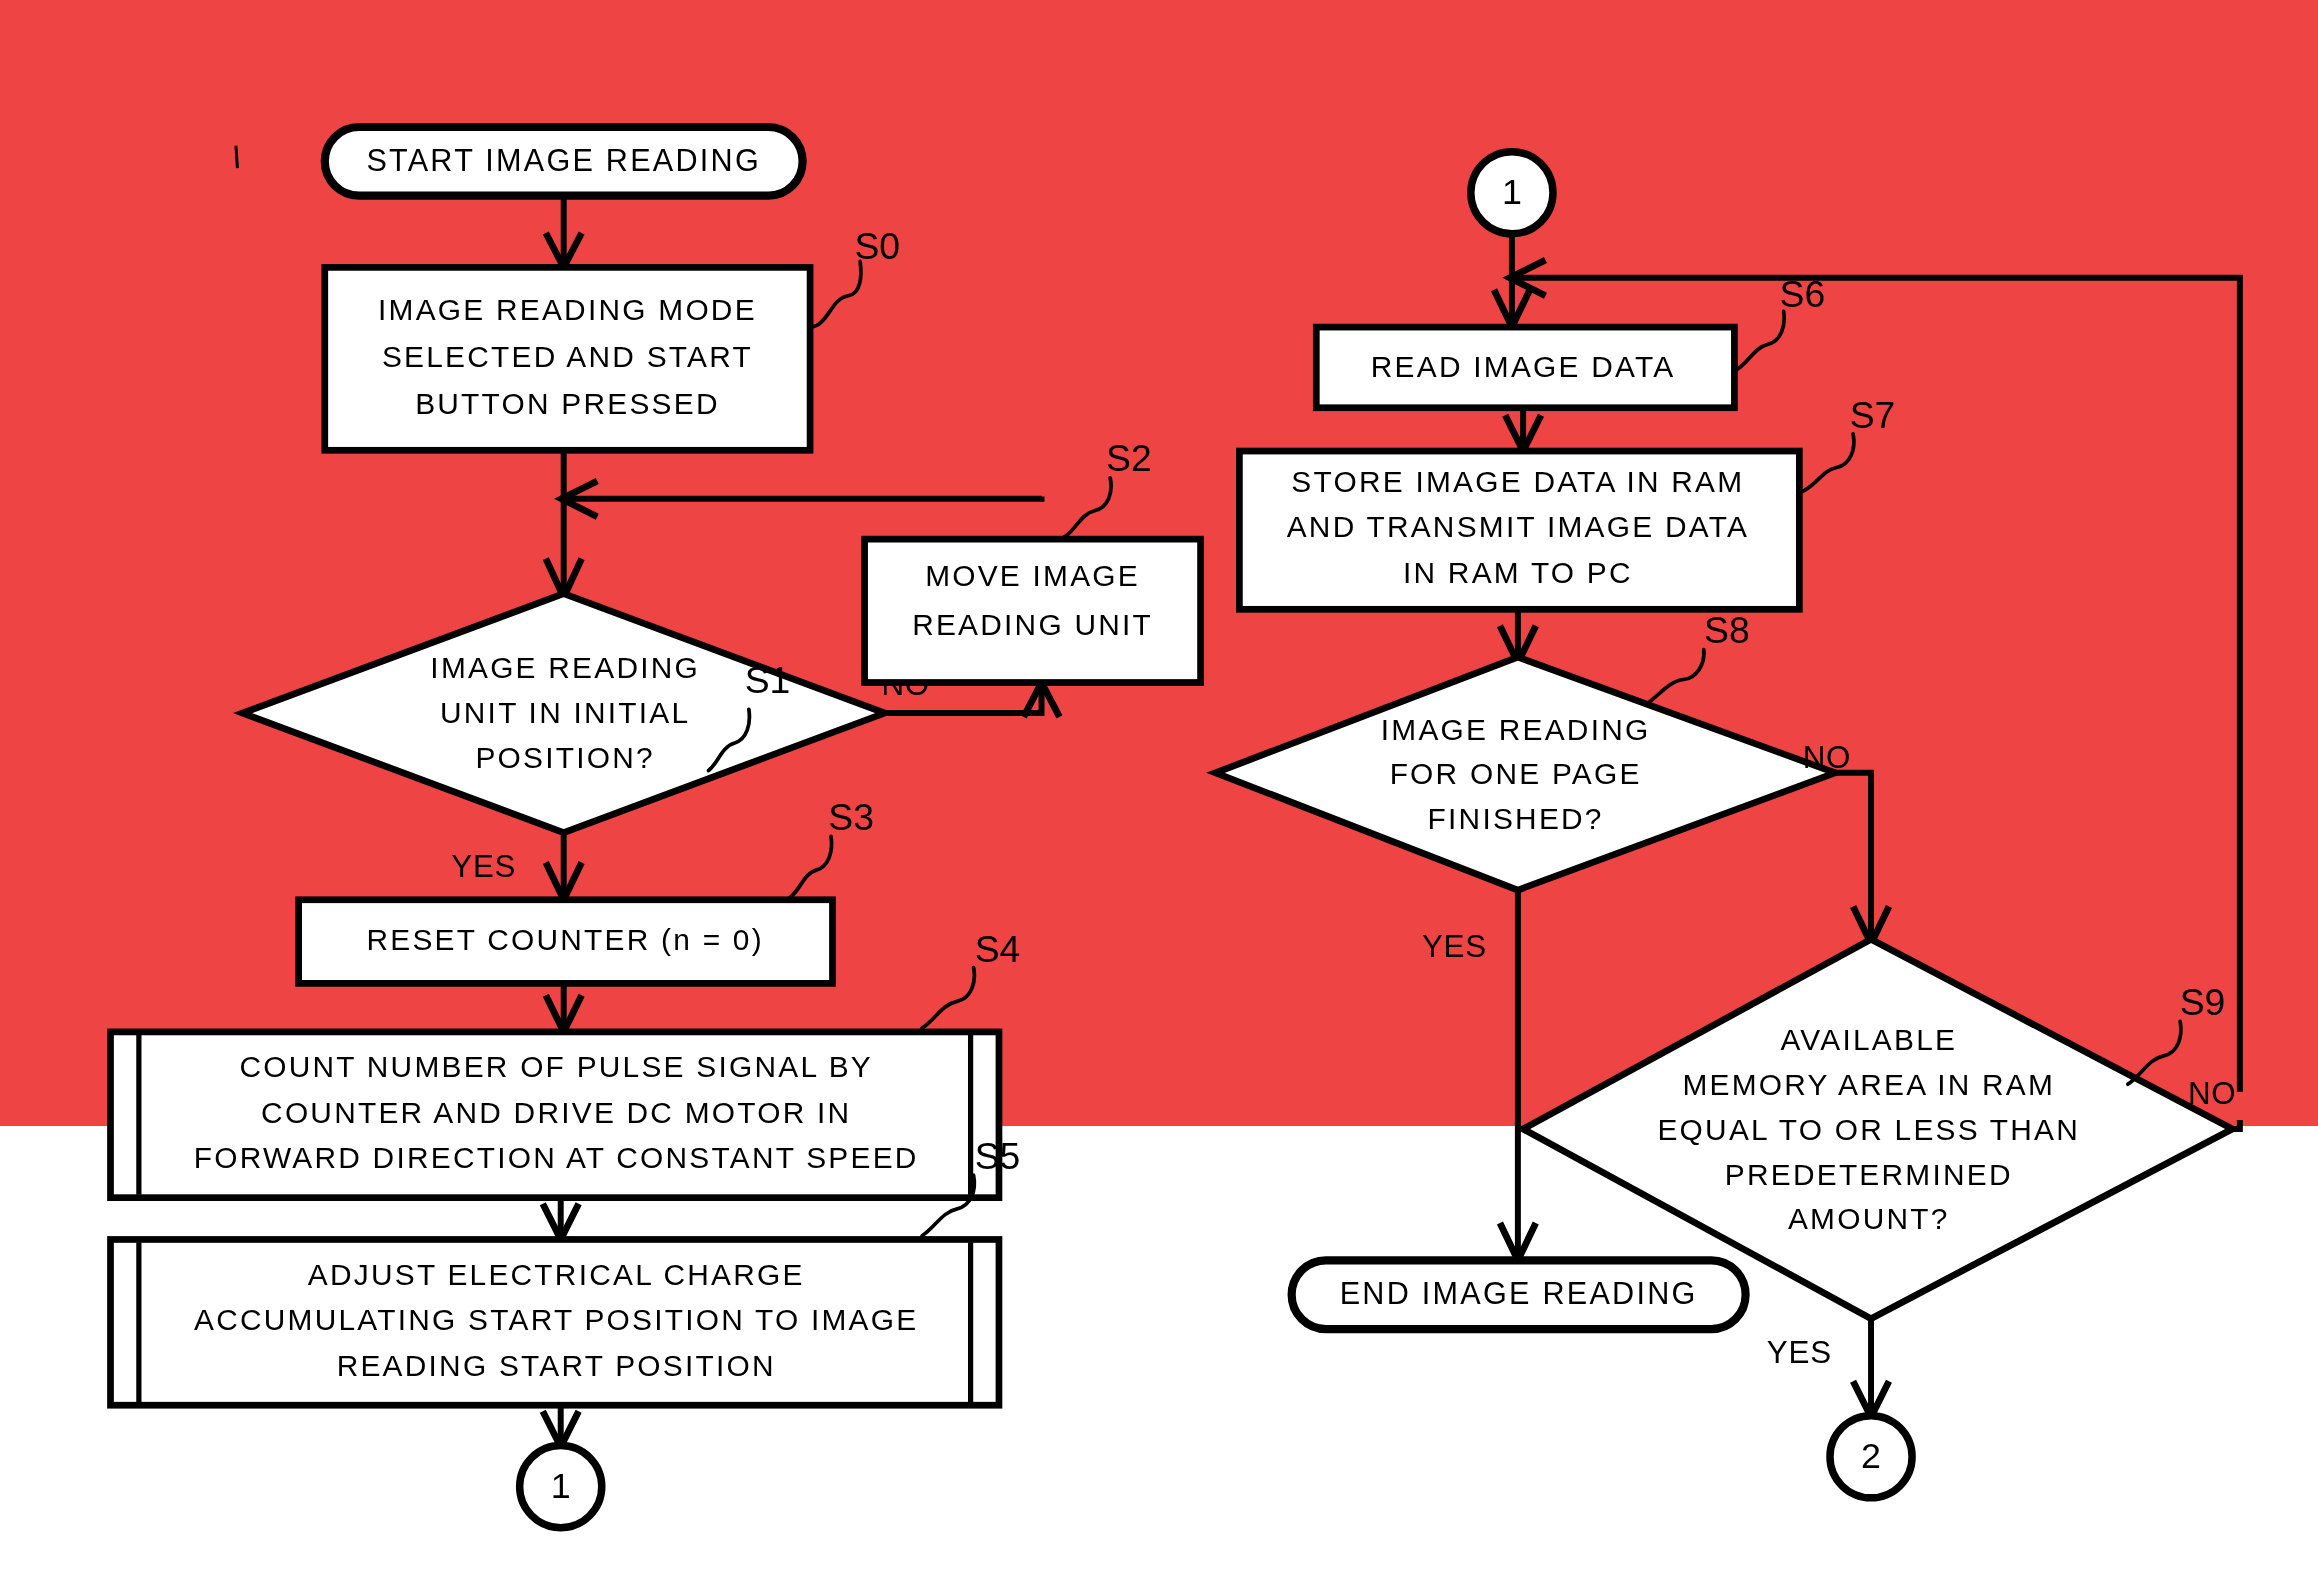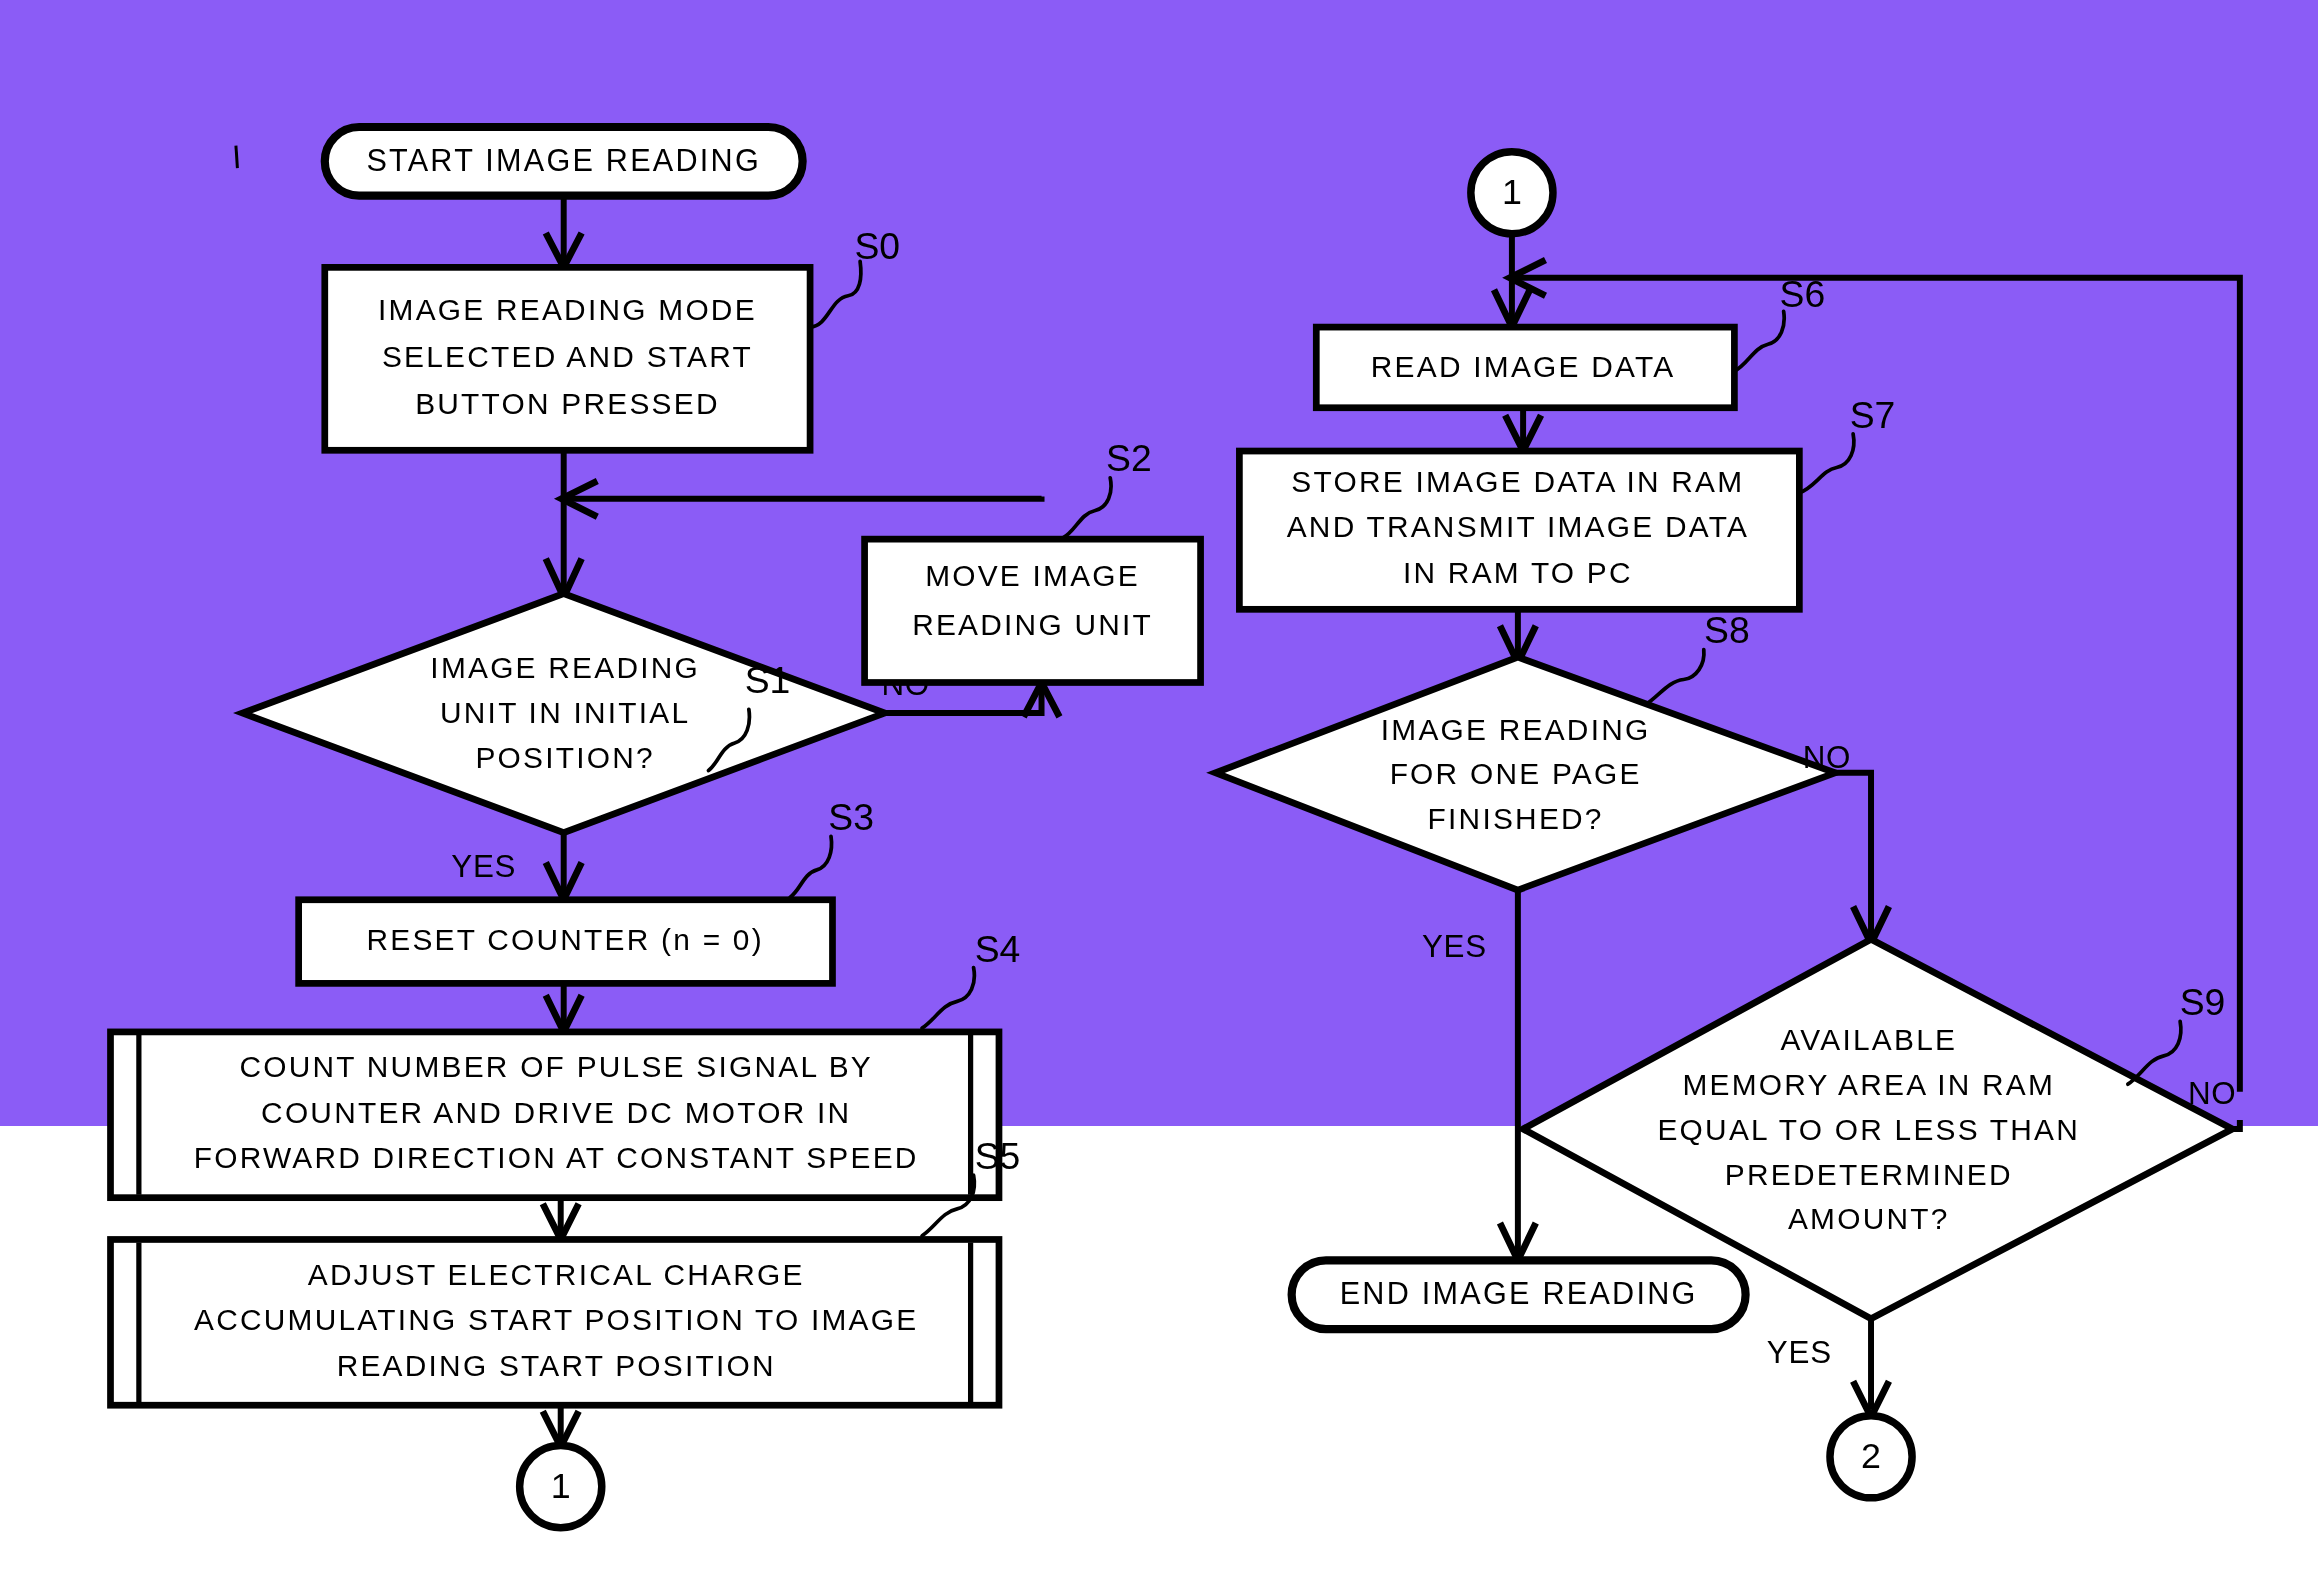--- a/index.html
+++ b/index.html
@@ -11,21 +11,21 @@
   body {
     width: 2319px;
     height: 1583px;
     font-family: "Liberation Sans", sans-serif;
     overflow: hidden;
   }
   #diagram-root {
     position: relative;
     width: 2319px;
     height: 1126px;
-    background: #8b5cf6;
+    background: #ef4444;
   }
   svg#flowchart {
     display: block;
     width: 2319px;
     height: 1583px;
   }
   .shape-fill {
     fill: #ffffff;
     stroke: #000000;
     stroke-width: 9;

